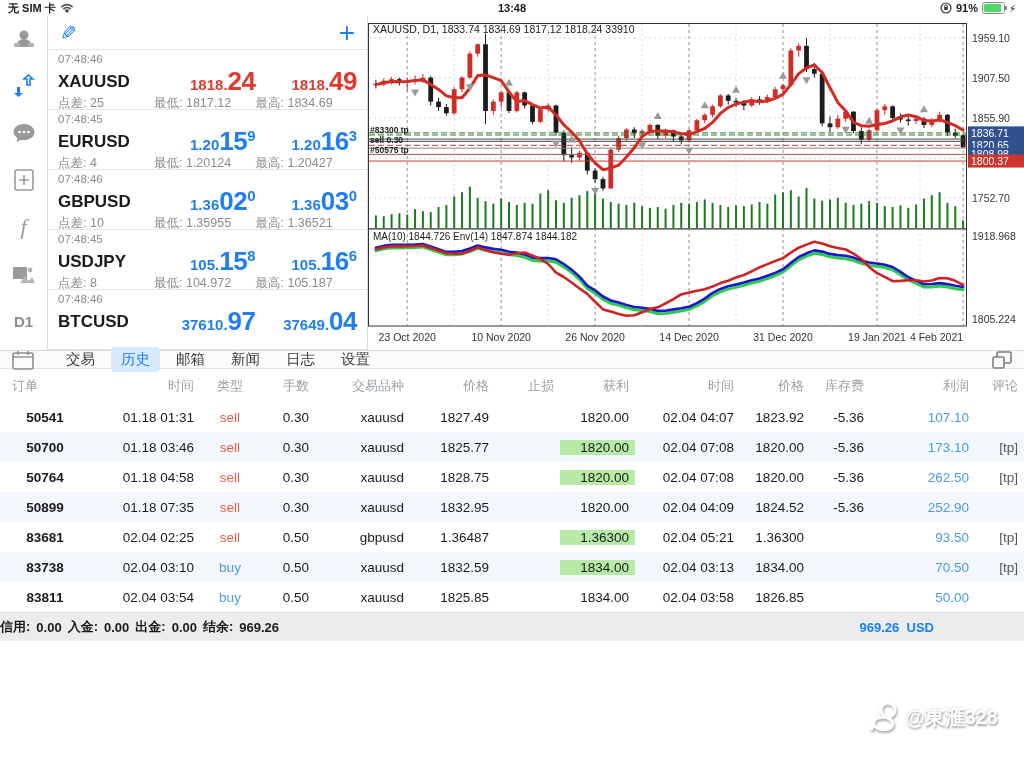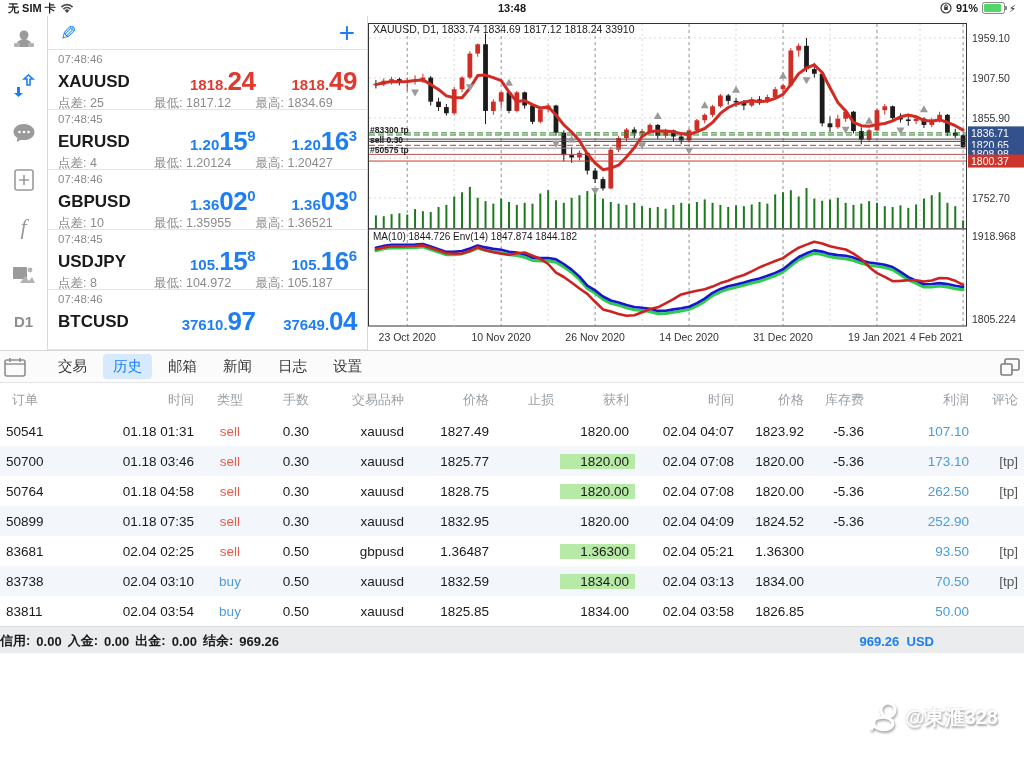--- a/index.html
+++ b/index.html
@@ -32,33 +32,33 @@
   .q-price{text-align:right;white-space:nowrap;align-self:center;font-weight:bold;}
   .q-price .sm{font-size:15px;}
   .q-price .bg{font-size:26px;letter-spacing:-0.5px;}
   .q-price .sp{font-size:15px;vertical-align:9px;}
   .q-sub{font-size:12.5px;color:#8b8b8b;white-space:nowrap;}
   .q-sub.r{text-align:left;}
   
   .chart-wrap{flex:1;position:relative;background:#fff;text-align:center;}
   
   .bottom{position:absolute;left:0;top:350px;width:1024px;}
-  .tabbar{height:33px;background:#fbfbfb;border-top:1px solid #d7d7d7;border-bottom:1px solid #e3e3e3;
-     display:flex;align-items:center;padding:0 4px;box-sizing:border-box;gap:8px;}
+  .tabbar{height:19px;background:#fbfbfb;border-top:1px solid #d7d7d7;border-bottom:1px solid #e3e3e3;
+     display:flex;align-items:center;padding:0 12px;box-sizing:border-box;gap:8px;}
   .tabbar .tab{font-size:14.5px;color:#3a3a3a;padding:3px 10px;border-radius:4px;}
   .tabbar .tab.sel{color:#1a7ff7;background:#d7e9fc;}
   .tabbar .spacer{flex:1;}
   .grid13{display:grid;grid-template-columns:90px 110px 60px 55px 95px 85px 65px 75px 105px 70px 60px 105px 1fr;}
   .thead{height:33px;align-items:center;color:#9aa0a6;font-size:13px;}
   .thead div{padding:0 6px;text-align:right;white-space:nowrap;}
   .thead div:first-child{text-align:left;padding-left:12px;}
   .thead div:nth-child(3){text-align:center;}
   .trow{height:30px;align-items:center;font-size:13.5px;}
   .trow div{padding:0 6px;text-align:right;white-space:nowrap;}
-  .trow div:first-child{text-align:left;padding-left:6px;}
+  .trow div:first-child{text-align:center;padding-left:6px;font-weight:bold;}
   .trow div:nth-child(3){text-align:center;}
   .trow.alt{background:#f3f7fb;}
   .tp-green{background:#b7eaa6;}
   .t-sell{color:#e0604f;}
   .t-buy{color:#4b9cd8;}
   .t-profit{color:#4b9cd8;}
   .t-comment{color:#555;}
   .summary{height:29px;background:#ebeced;border-top:1px solid #dcdcdc;display:flex;align-items:center;
      font-size:13px;font-weight:bold;padding:0 0;box-sizing:border-box;gap:6px;}
   .summary .total{margin-left:auto;color:#1a7ff7;margin-right:90px;}

